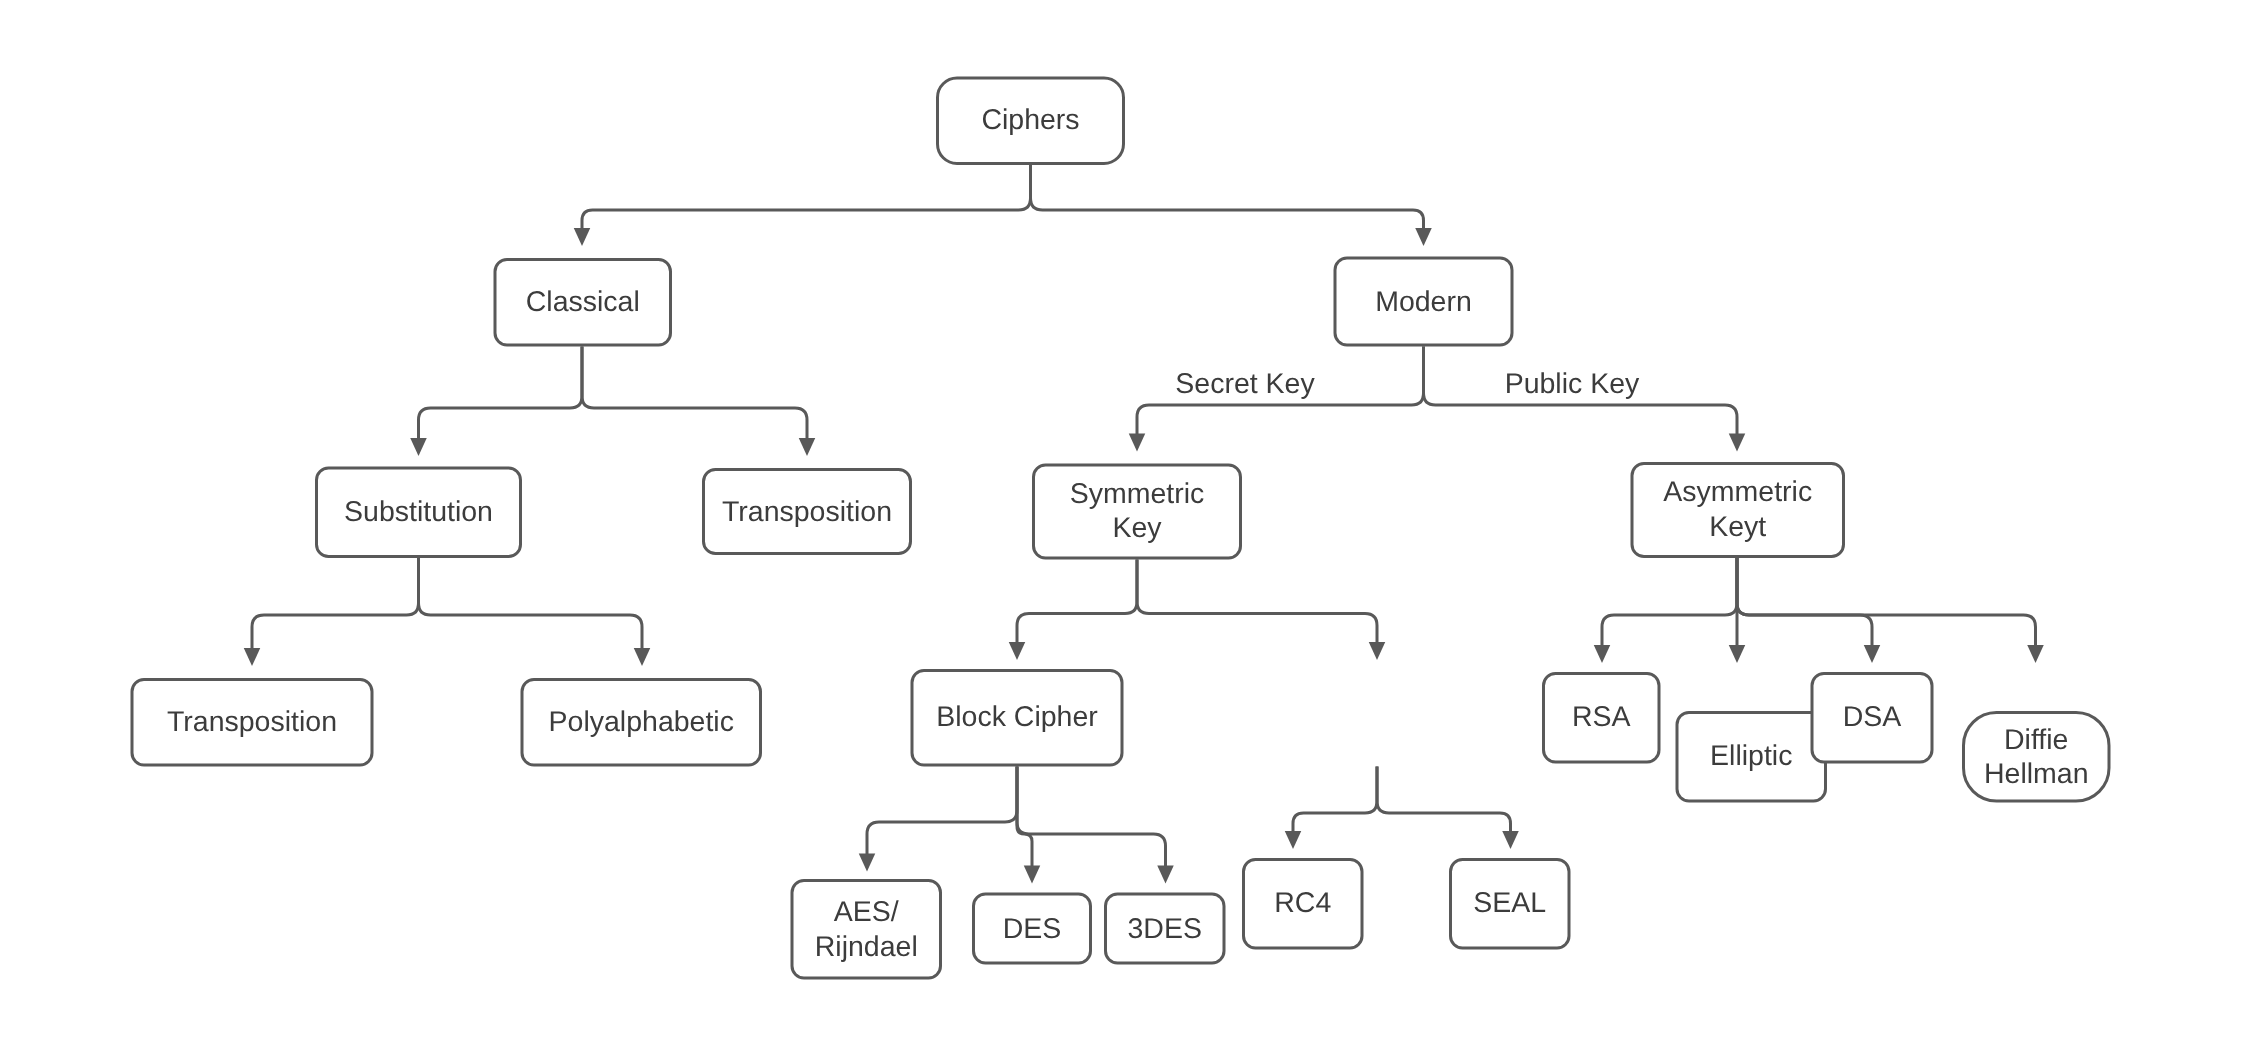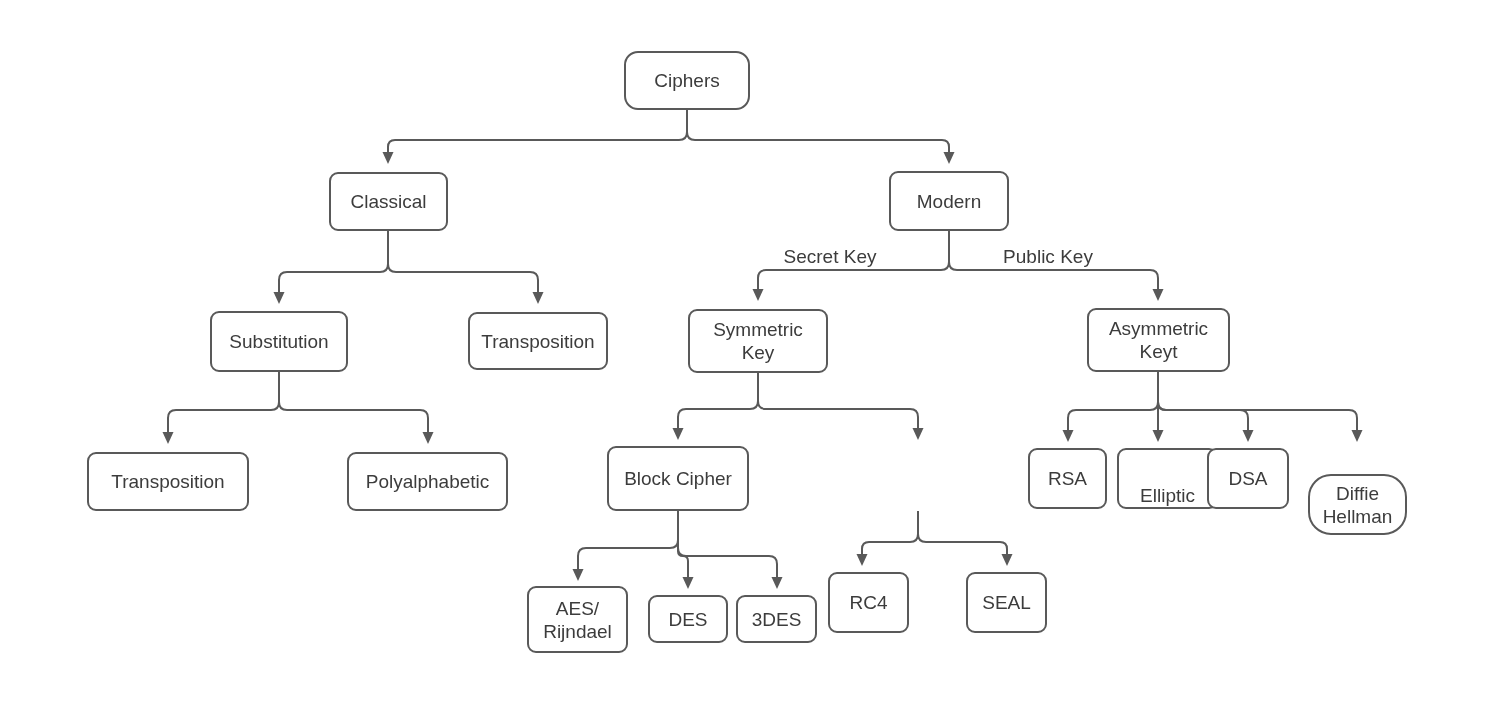--- a/index.html
+++ b/index.html
@@ -124,21 +124,21 @@
     </div>
     <div class="node" style="left: 347px; top: 452px; width: 161px; height: 59px;">
       <div>Polyalphabetic</div>
     </div>
     <div class="node" style="left: 607px; top: 446px; width: 142px; height: 65px;">
       <div>Block Cipher</div>
     </div>
     <div class="node" style="left: 1028px; top: 448px; width: 79px; height: 61px;">
       <div>RSA</div>
     </div>
-    <div class="node" style="left: 1117px; top: 448px; width: 101px; height: 61px; justify-content: flex-end;">
+    <div class="node" style="left: 1117px; top: 474px; width: 101px; height: 61px;">
       <div>Elliptic</div>
     </div>
     <div class="node" style="left: 1207px; top: 448px; width: 82px; height: 61px;">
       <div>DSA</div>
     </div>
     <div class="node" style="left: 1308px; top: 474px; width: 99px; height: 61px; border-radius: 23px;">
       <div>Diffie</div>
       <div>Hellman</div>
     </div>
     <div class="node" style="left: 527px; top: 586px; width: 101px; height: 67px; text-align: center;">

